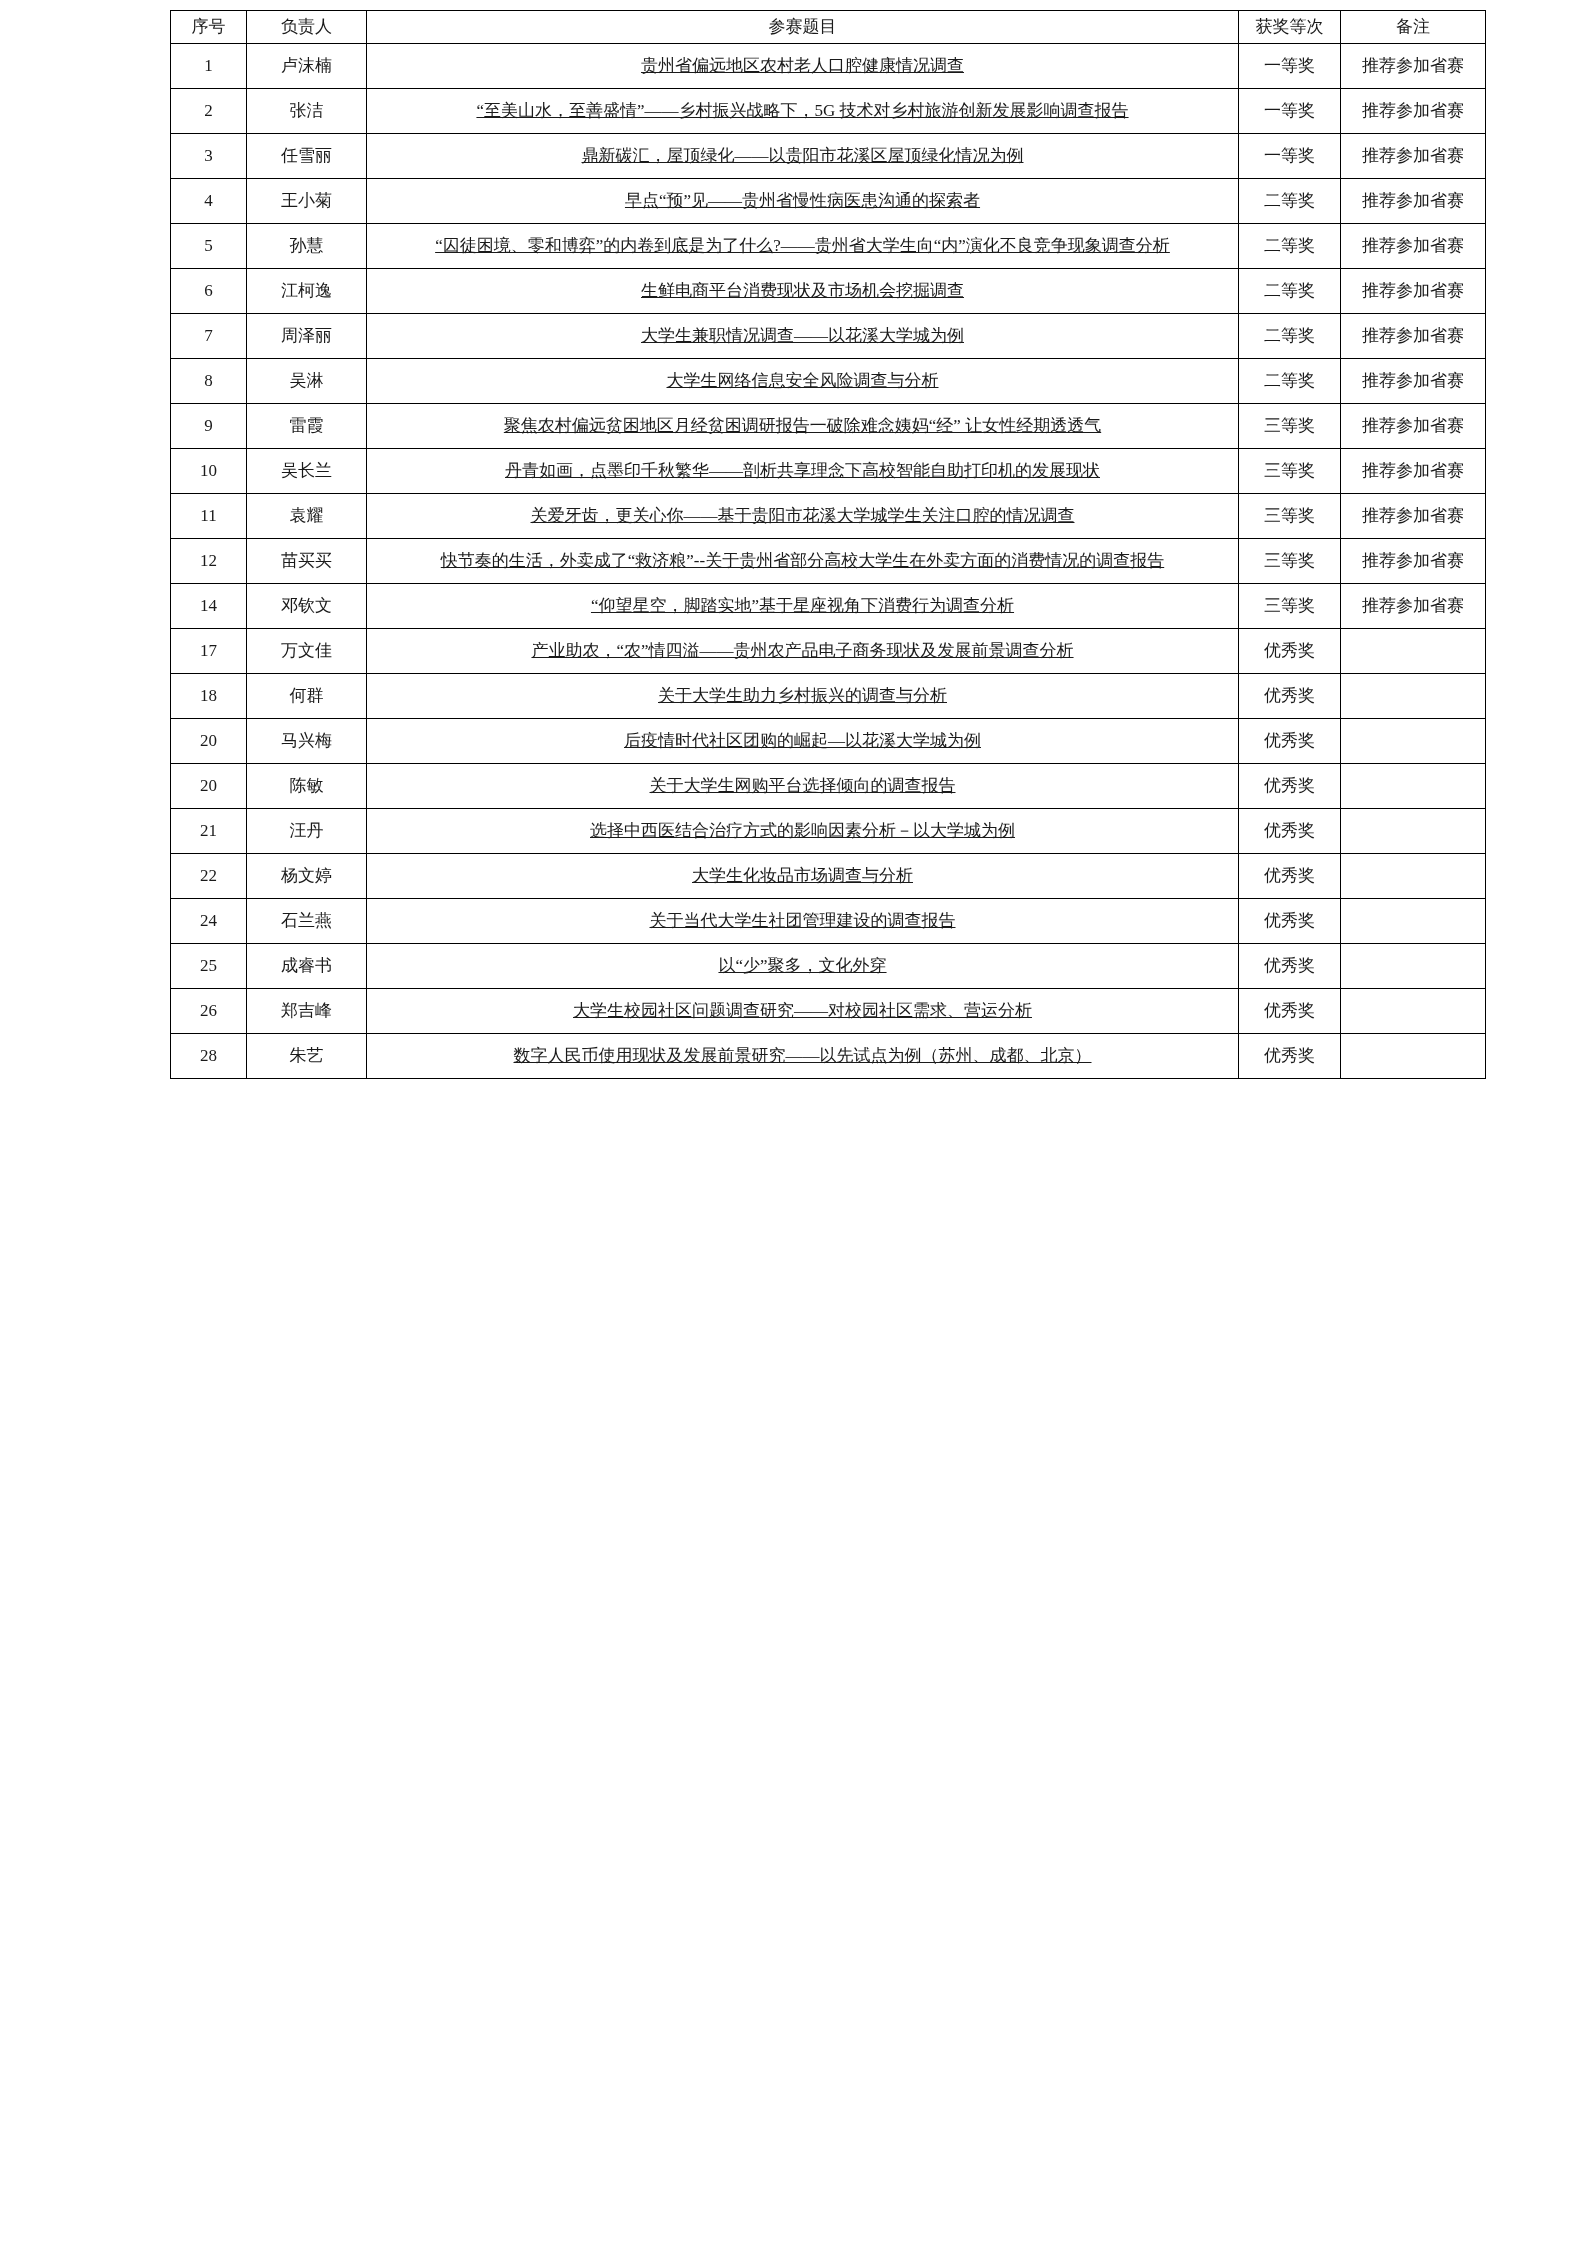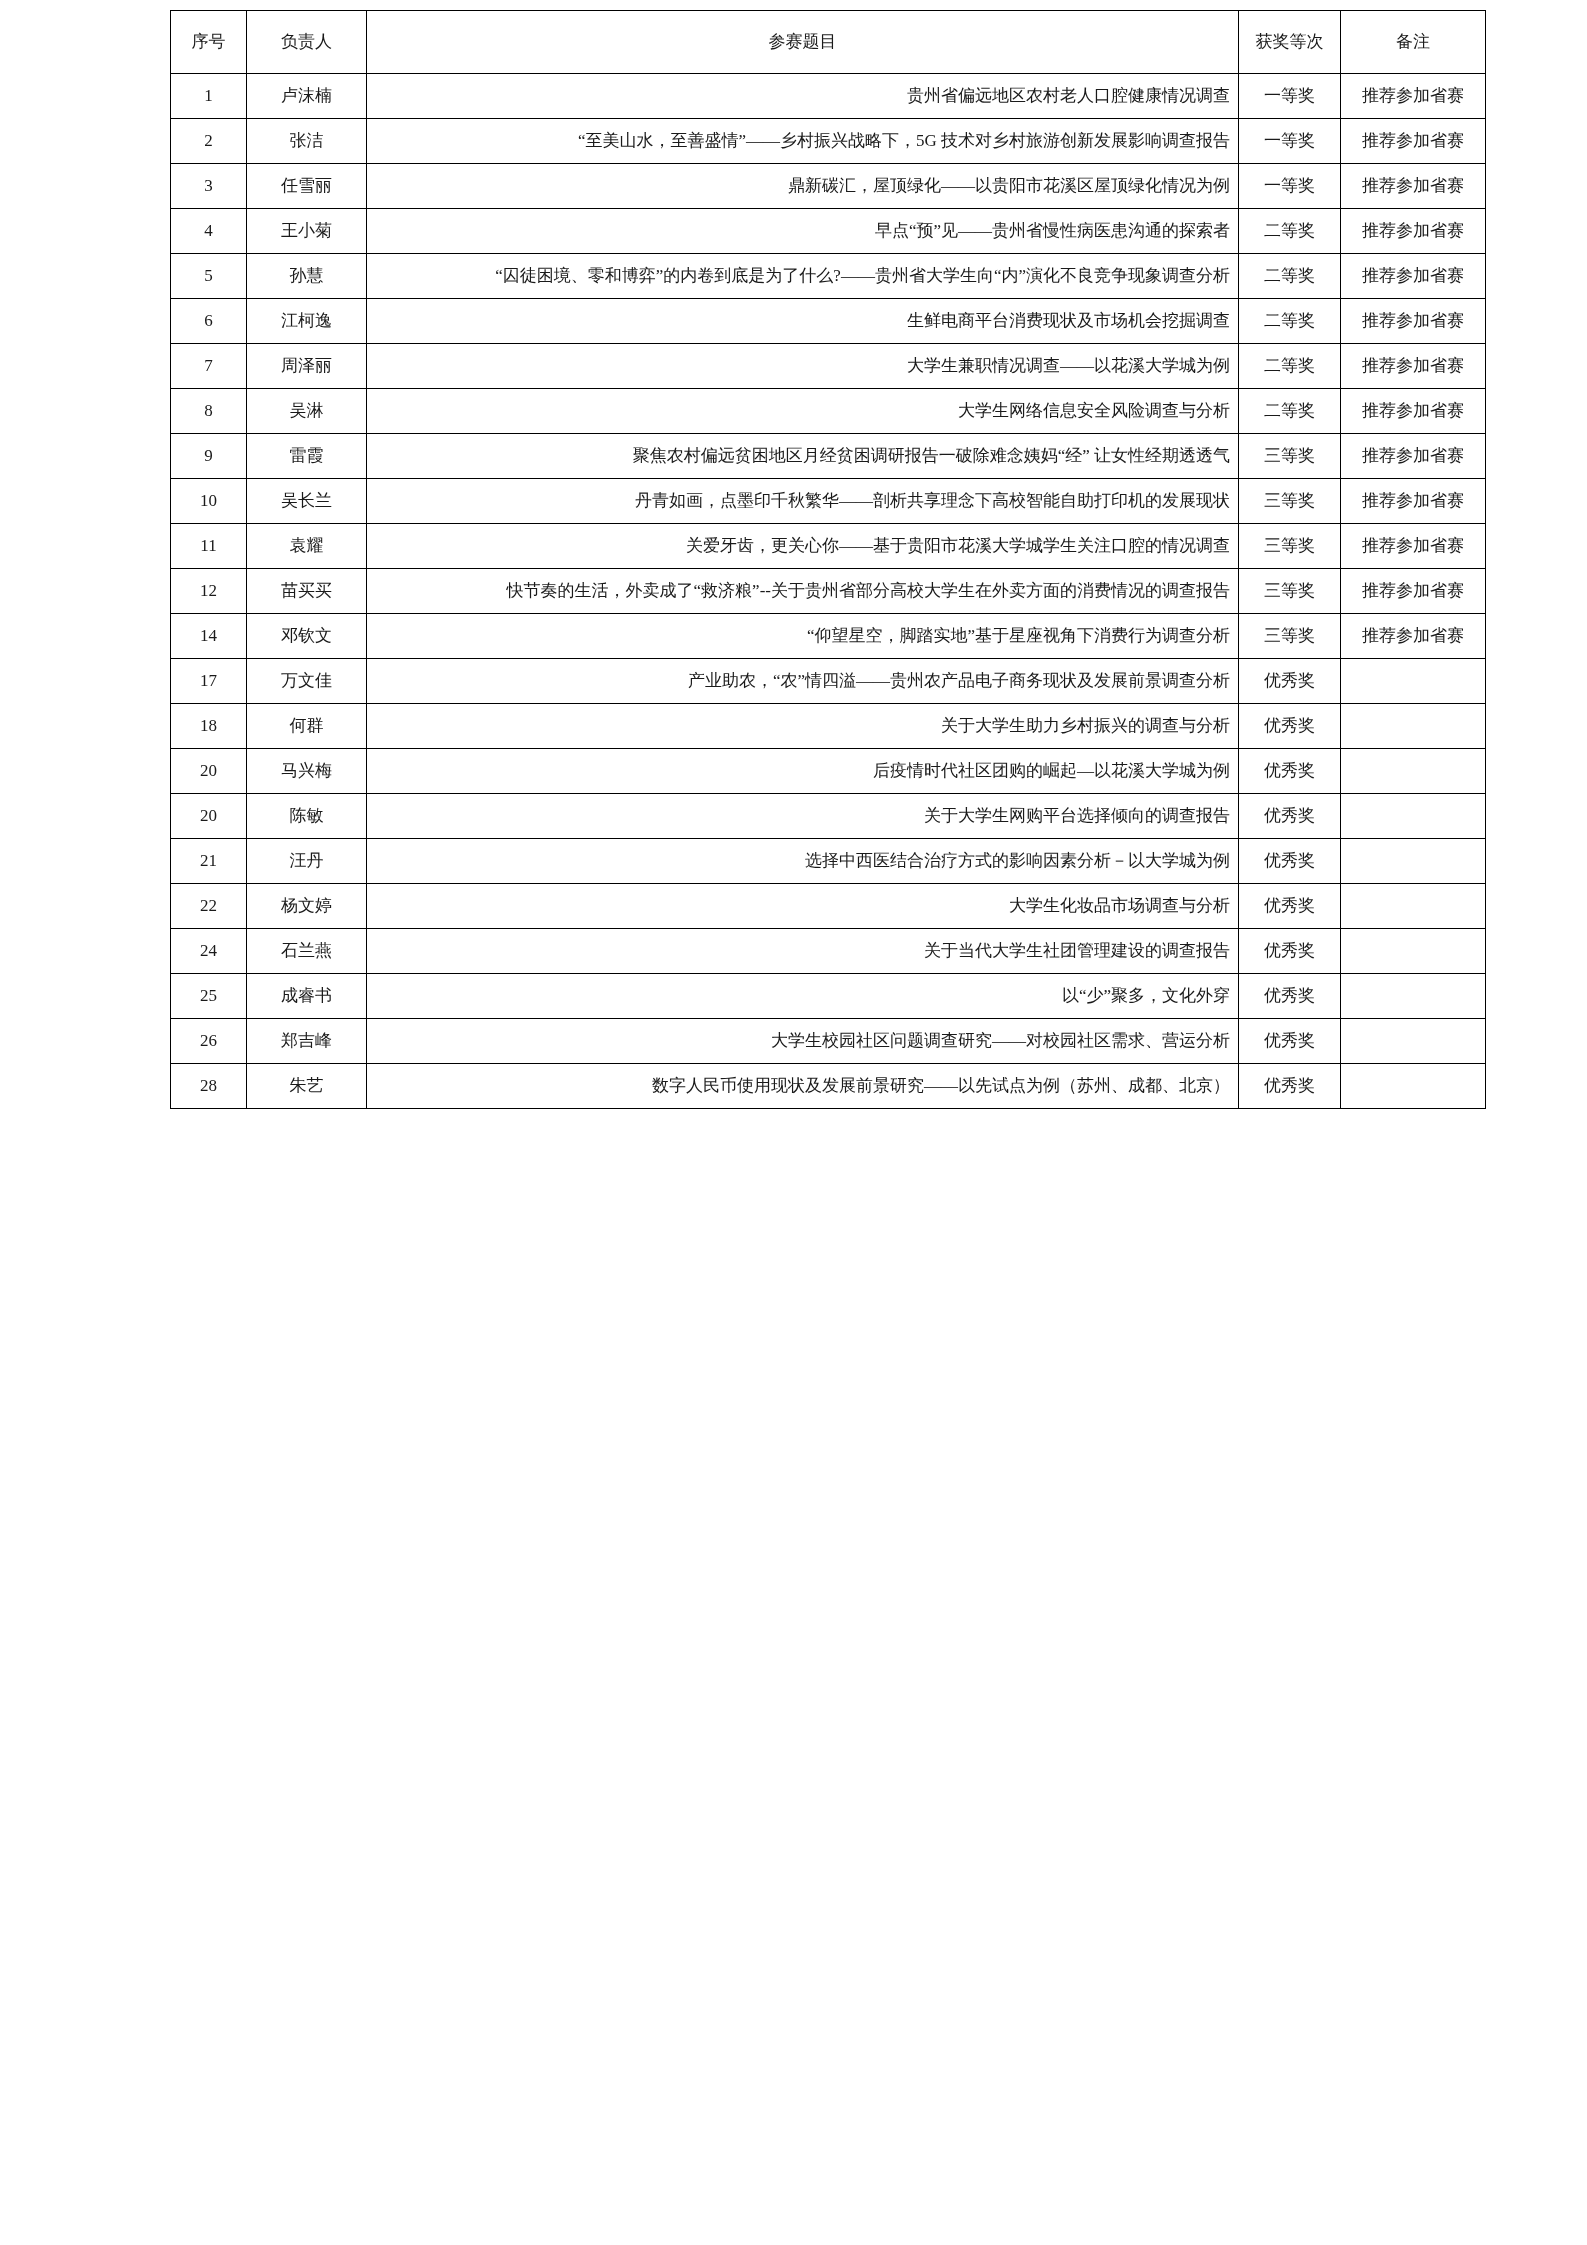--- a/index.html
+++ b/index.html
@@ -30,34 +30,35 @@
   table.results td {
     border: 1px solid #000000;
     overflow: hidden;
     word-break: break-all;
   }
   table.results th {
     font-weight: normal;
     font-size: 17px;
     height: 32px;
     line-height: 32px;
-    padding: 15px;
+    padding: 0;
     text-align: center;
     vertical-align: middle;
   }
   table.results td {
     font-size: 17px;
     line-height: 44px;
     padding: 0;
     text-align: center;
     vertical-align: middle;
   }
   table.results td.col-title {
-    text-align: right;
+    text-align: center;
     padding: 0 8px;
+    text-decoration: underline;
   }
   col.c-no    { width: 76px; }
   col.c-name  { width: 120px; }
   col.c-title { width: 872px; }
   col.c-award { width: 102px; }
   col.c-note  { width: 145px; }
 </style>
 </head>
 <body>
 

